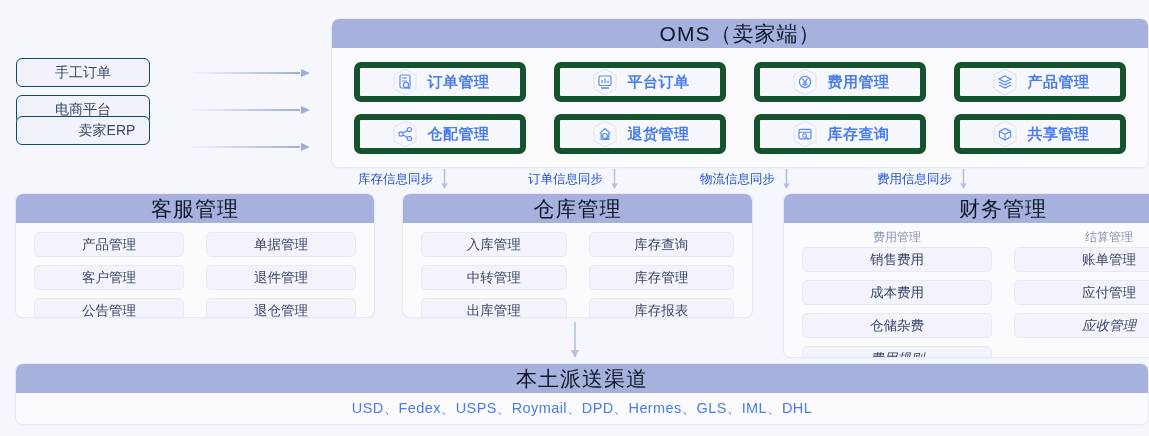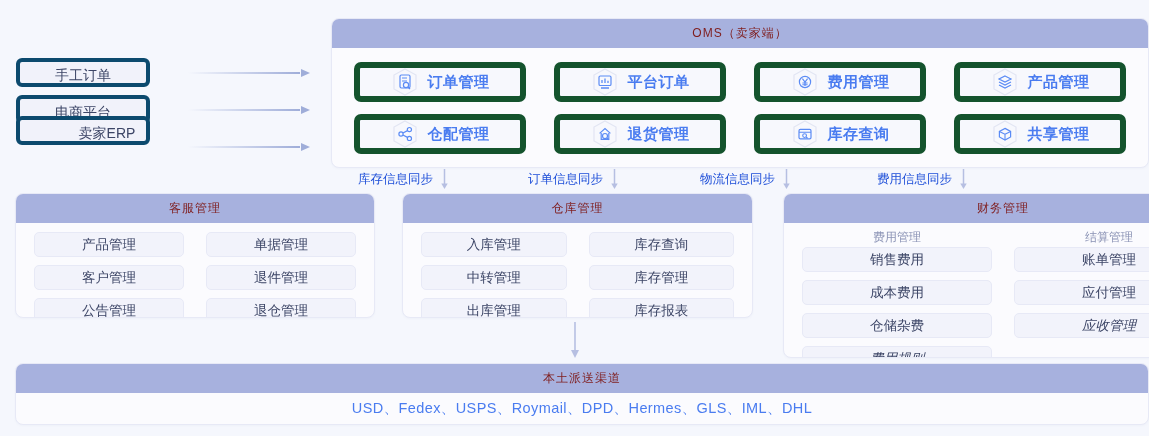--- a/index.html
+++ b/index.html
@@ -21,40 +21,40 @@
     position: absolute;
     background: #fbfbfe;
     border: 1px solid #e7e9f6;
     border-radius: 8px;
     box-sizing: border-box;
     overflow: hidden;
     box-shadow: 0 1px 2px rgba(120,130,180,.05);
   }
   .panel-head {
     background: #a7b1de;
-    color: #7f1d1d;
-    font-size: 12px;
+    color: #0f172a;
+    font-size: 21px;
     line-height: 29px;
     height: 29px;
     text-align: center;
     letter-spacing: 1px;
     font-weight: 400;
   }
 
   
   .src-pill {
     position: absolute;
     width: 134px;
     height: 29px;
     line-height: 27px;
     text-align: center;
     font-size: 14px;
     color: #3c4566;
     background: #f1f2fa;
-    border: 4px solid #0c4a6e;
+    border: 1px solid #0c4a6e;
     border-radius: 6px;
     box-sizing: border-box;
   }
   .src-arrow {
     position: absolute;
     width: 122px;
     height: 9px;
   }
   .src-arrow .shaft {
     position: absolute;

